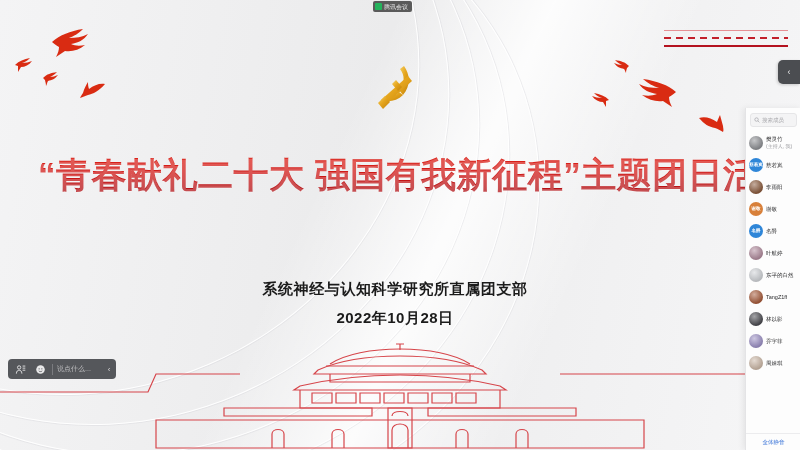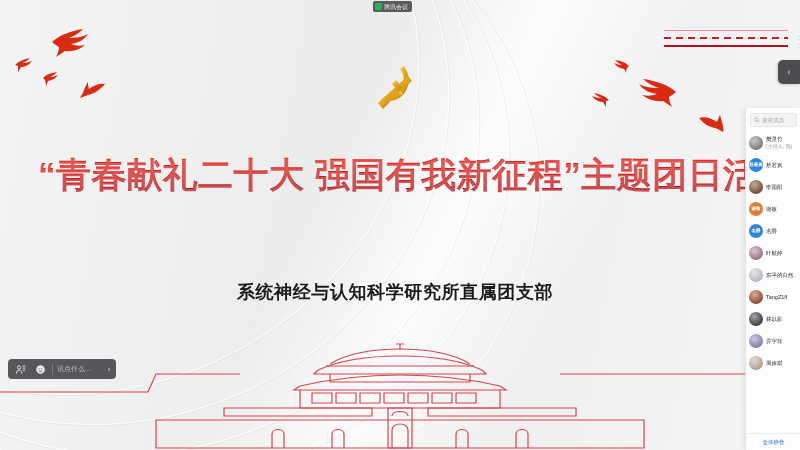--- a/index.html
+++ b/index.html
@@ -70,21 +70,21 @@
     -webkit-background-clip: text;
     background-clip: text;
     color: transparent;
     text-shadow: 0 1px 0 rgba(255,255,255,.25);
   }
   #title1 { left: 38px; top: 152px; font-size: 35px; }
   #title2 { left: 64px; top: 208px; font-size: 35px; }
 
   #subtitle {
     position:absolute; left:0; top:280px; width:790px;
-    text-align:center; font-size:18px; font-weight:bold; color:#1b1b1b;
+    text-align:center; font-size:15px; font-weight:bold; color:#1b1b1b;
     letter-spacing:.6px;
   }
   #datetext {
     position:absolute; left:0; top:309px; width:790px;
     text-align:center; font-size:15px; font-weight:bold; color:#1b1b1b;
     letter-spacing:.5px;
   }
 
   
   #gate { position:absolute; left:0; top:330px; width:800px; height:120px; }
@@ -251,20 +251,21 @@
     </div>
 
     <div id="deco-lines">
       <div class="l1"></div>
         <div class="l2"></div>
         <div class="l3"></div>
     </div>
 
     <div class="title-line" id="title1">“青春献礼二十大 强国有我新征程”主题团日活动</div>
     <div id="subtitle">系统神经与认知科学研究所直属团支部</div>
+    <div id="datetext">2022年10月28日</div>
 
     <div id="gate">
       <svg width="800" height="120" viewBox="0 0 800 120" fill="none" stroke="#d6454a" stroke-width="1.2">
         <path d="M0 62 H148 L156 44 H240"></path>
         <path d="M560 44 H800" stroke="#d6454a"></path>
         <path d="M800 62 H652 L644 44" stroke="none"></path>
 
         <path d="M396 14 H404 M400 14 V20"></path>
         <path d="M330 34 C345 24 372 19 400 19 C428 19 455 24 470 34"></path>
         <path d="M326 36 H474"></path>

